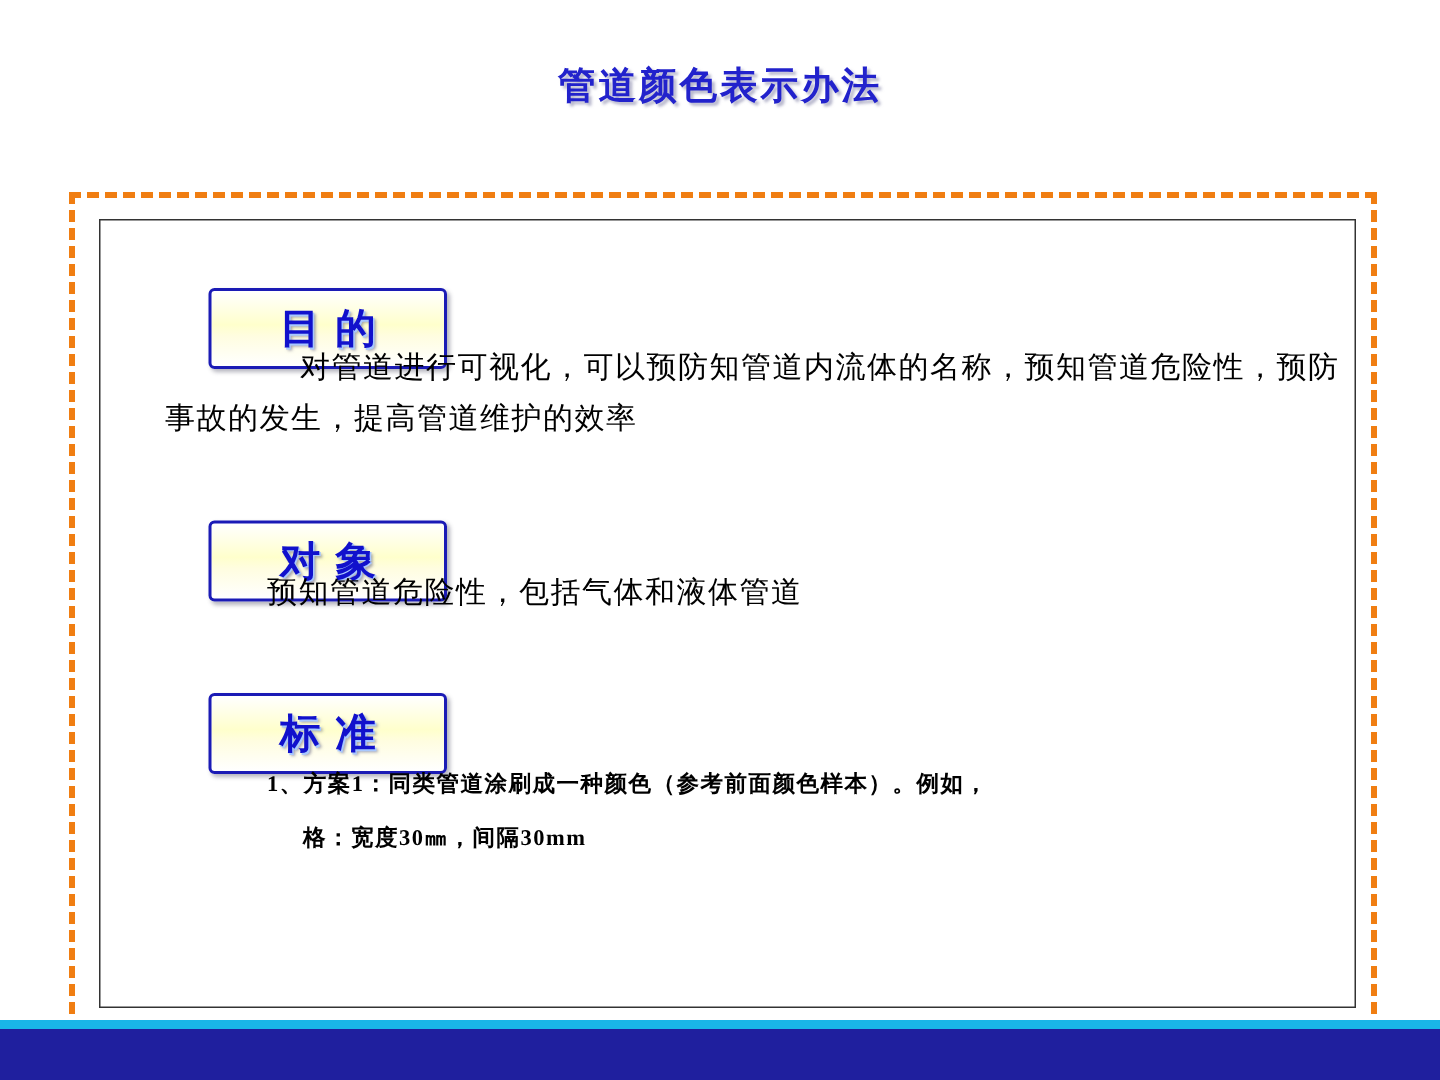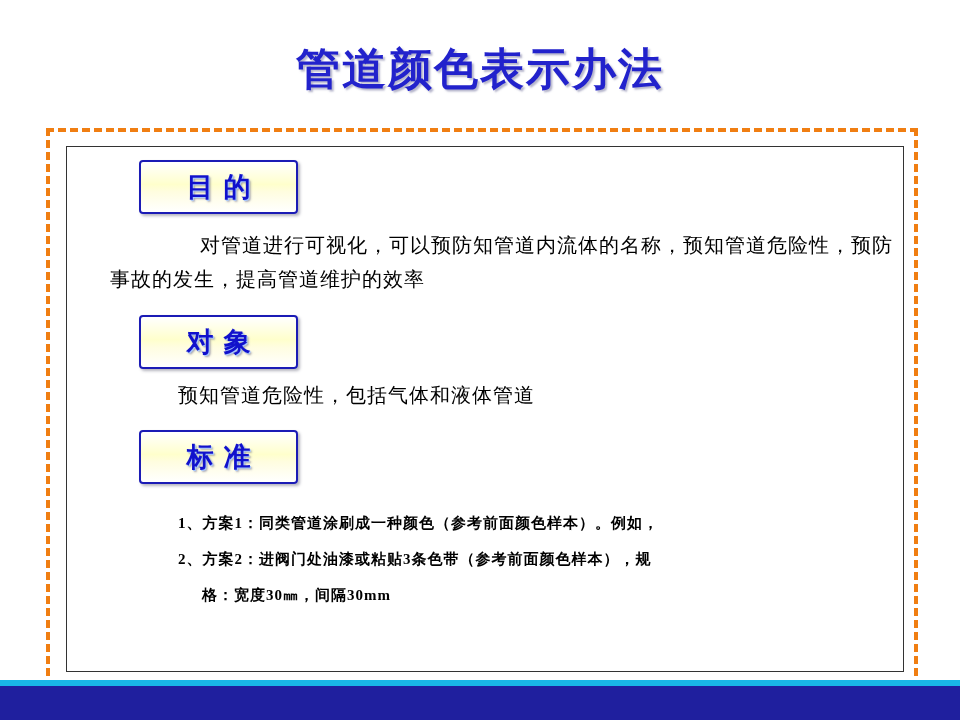--- a/index.html
+++ b/index.html
@@ -17,21 +17,21 @@
 
   
   .slide-title {
     position: absolute;
     top: 40px;
     left: 0;
     width: 100%;
     text-align: center;
     font-family: "DejaVu Sans", "Liberation Sans", sans-serif;
     font-weight: bold;
-    font-size: 44px;
+    font-size: 25px;
     letter-spacing: 2px;
     color: #2222cc;
     text-shadow: 2px 2px 2px rgba(120,120,160,0.55);
   }
 
   
   .dashed-frame {
     position: absolute;
     left: 46px;
     top: 128px;
@@ -55,20 +55,21 @@
     position: absolute;
     width: 155px;
     height: 50px;
     border: 2px solid #1b1bb5;
     border-radius: 4px;
     background: linear-gradient(to bottom, #ffffff 0%, #ffffcc 45%, #fffde0 60%, #ffffff 100%);
     box-shadow: 2px 2px 3px rgba(90,90,110,0.45);
     display: flex;
     align-items: center;
     justify-content: center;
+    margin-top: 32px;
   }
   .label-box .label-text {
     font-family: "DejaVu Sans", "Liberation Sans", sans-serif;
     font-weight: bold;
     font-size: 27px;
     letter-spacing: 10px;
     text-indent: 10px;
     color: #1111cc;
     text-shadow: 1px 1px 0 #a8c8ff, 2px 2px 2px rgba(80,80,120,0.5);
   }
@@ -146,18 +147,17 @@
 <div class="label-box" id="box-target">
   <span class="label-text">对象</span>
 </div>
 <div class="para" id="para-target">预知管道危险性，包括气体和液体管道</div>
 
 <div class="label-box" id="box-standard">
   <span class="label-text">标准</span>
 </div>
 <div class="standard-list">
   <span class="item">1、方案1：同类管道涂刷成一种颜色（参考前面颜色样本）。例如，</span>
-  <span class="item">2、方案2：进阀门处油漆或粘贴3条色带（参考前面颜色样本），规</span>
   <span class="item-2-cont">格：宽度30㎜，间隔30mm</span>
 </div>
 
 <div class="bottom-bar-cyan"></div>
 <div class="bottom-bar-blue"></div>
 
 </body></html>

